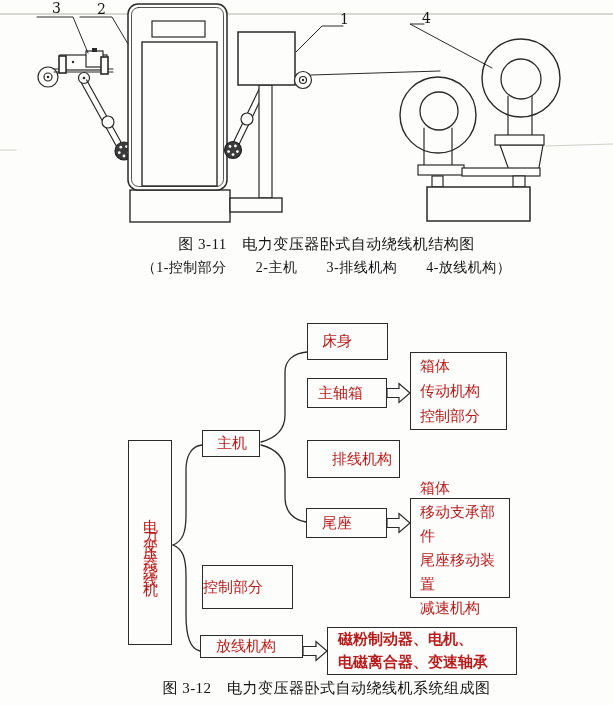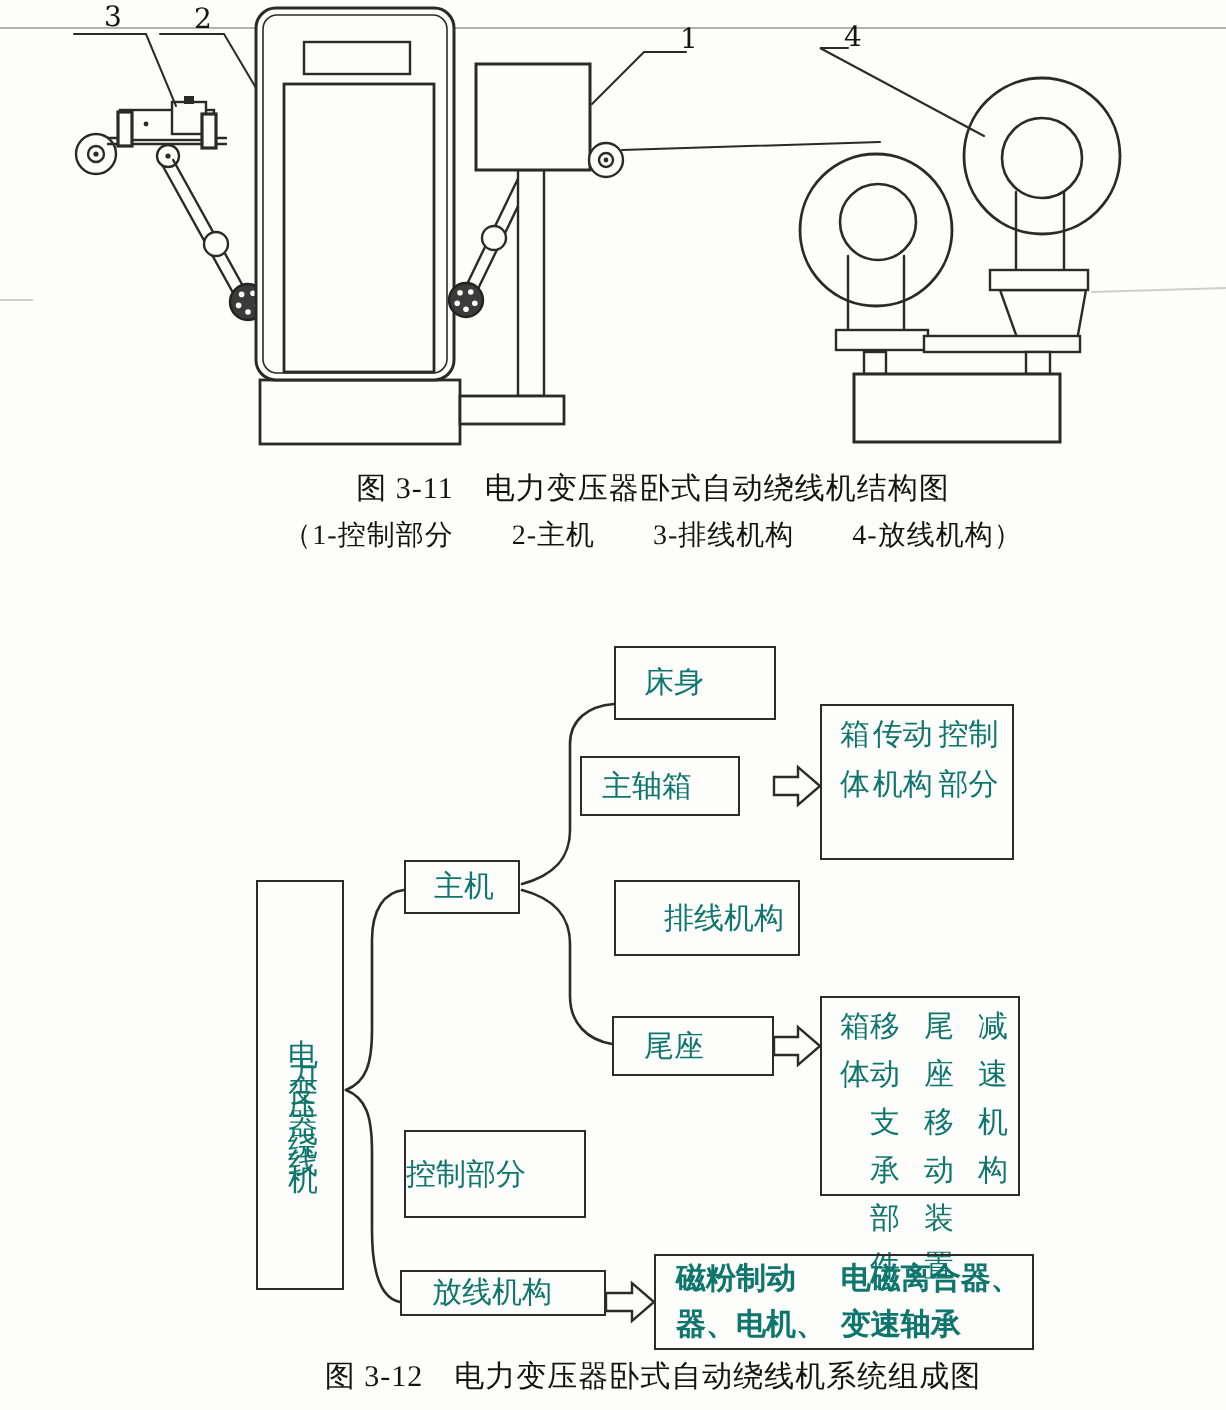--- a/index.html
+++ b/index.html
@@ -11,24 +11,24 @@
   svg { display:block; }
   .drawing { position:absolute; left:0; top:0; }
   .connectors { position:absolute; left:0; top:0; z-index:0; pointer-events:none; }
   .caption {
     position:absolute; left:0; width:613px; text-align:center;
     font-size:15px; letter-spacing:0.5px; color:#141414; z-index:2;margin-left:20px;
   }
   .caption.legend { font-size:14px; }
   .dbox {
     position:absolute; box-sizing:border-box; border:1.4px solid #2b2b2b;
-    background:transparent; font-size:15px; color:#0f766e; z-index:1;
+    background:transparent; font-size:15px; color:#b91c1c; z-index:1;
   }
   .hbox { display:flex; align-items:center; }
-  .mbox { display:flex; flex-direction:row; justify-content:center; }
+  .mbox { display:flex; flex-direction:column; justify-content:center; }
   .mbox .ln { display:block; }
   .vbox { display:flex; align-items:center; justify-content:center; }
   .vtext { writing-mode: vertical-rl; text-orientation: upright; letter-spacing:9px; font-size:15px; }
   text.lbl { font-family:"DejaVu Serif","Liberation Serif",serif; font-size:14px; fill:#141414; }
 </style>
 </head>
 <body>
 
 <div class="page">
 
@@ -158,21 +158,21 @@
   </div>
 
   <div class="dbox hbox" style="left:200px; top:635px; width:103px; height:23px; padding-left:15px;">
     <span>放线机构</span>
   </div>
 
   <div class="dbox hbox" style="left:307px; top:323px; width:81px; height:37px; padding-left:14px;">
     <span>床身</span>
   </div>
 
-  <div class="dbox hbox" style="left:290px; top:378px; width:80px; height:30px; padding-left:10px;">
+  <div class="dbox hbox" style="left:307px; top:378px; width:80px; height:30px; padding-left:10px;">
     <span>主轴箱</span>
   </div>
 
   <div class="dbox hbox" style="left:307px; top:440px; width:93px; height:38px; padding-left:24px;">
     <span>排线机构</span>
   </div>
 
   <div class="dbox hbox" style="left:306px; top:508px; width:81px; height:30px; padding-left:15px;text-align:center;">
     <span>尾座</span>
   </div>

